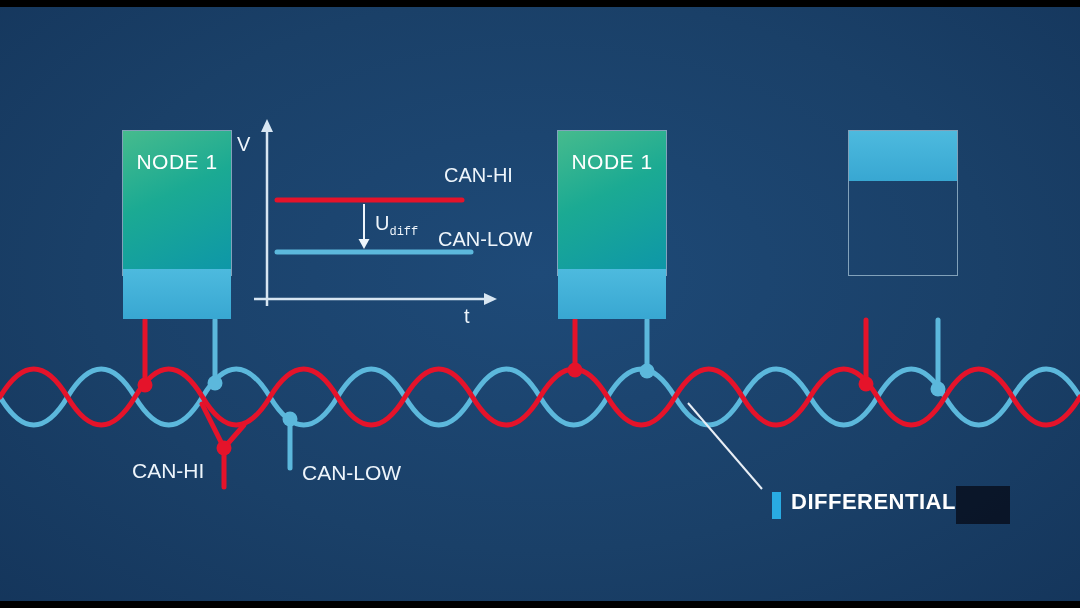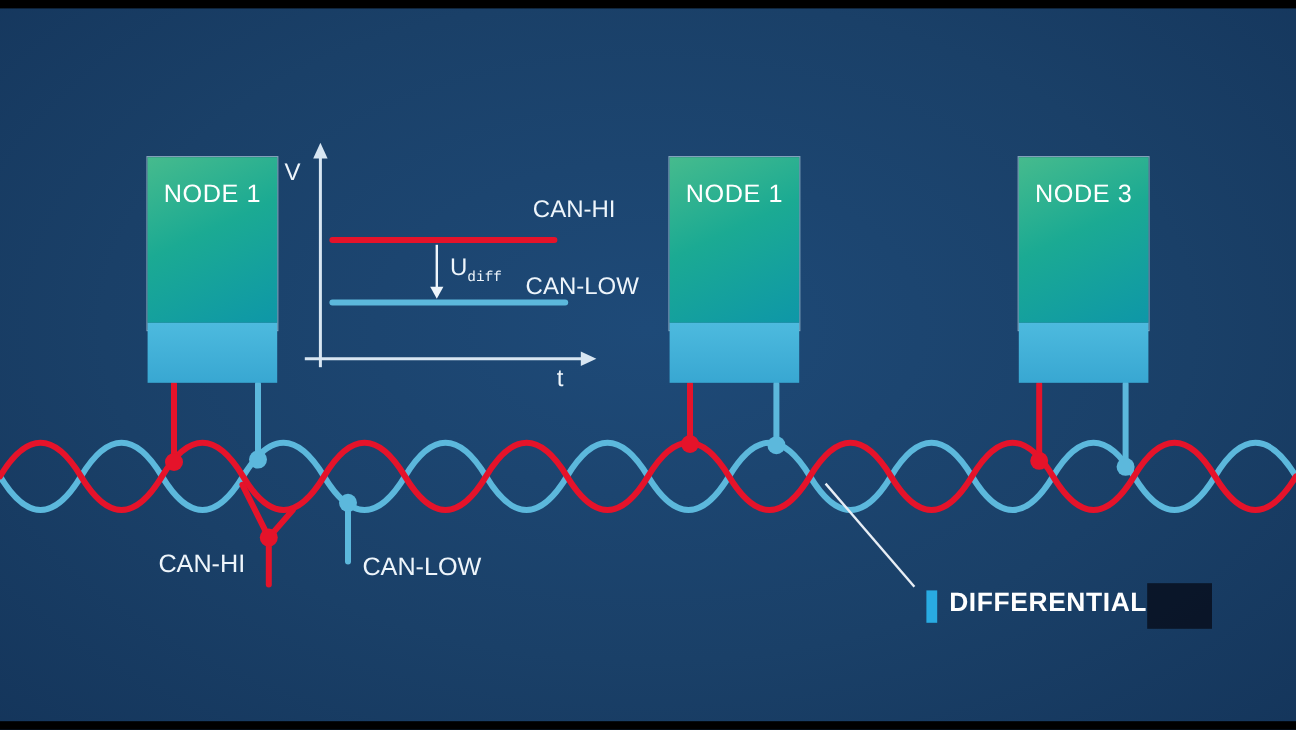--- a/index.html
+++ b/index.html
@@ -100,23 +100,20 @@
   </div>
 
   <div class="node" style="left:557px;">
     <div class="node-top">
       <span class="node-label">NODE 1</span>
     </div>
     <div class="node-bottom"></div>
   </div>
 
   <div class="node" style="left:848px;">
-    <div class="node-top">
-      <span class="node-label">NODE 3</span>
-    </div>
     <div class="node-bottom"></div>
   </div>
 
   <div class="lbl graph-lbl" style="left:237px;top:133px;">V</div>
   <div class="lbl graph-lbl" style="left:464px;top:305px;">t</div>
   <div class="lbl graph-lbl" style="left:444px;top:164px;">CAN-HI</div>
   <div class="lbl graph-lbl" style="left:438px;top:228px;">CAN-LOW</div>
   <div class="lbl udiff" style="left:375px;top:212px;"><span>U</span><sub>diff</sub></div>
 
   <div class="lbl bus-lbl" style="left:132px;top:459px;">CAN-HI</div>

